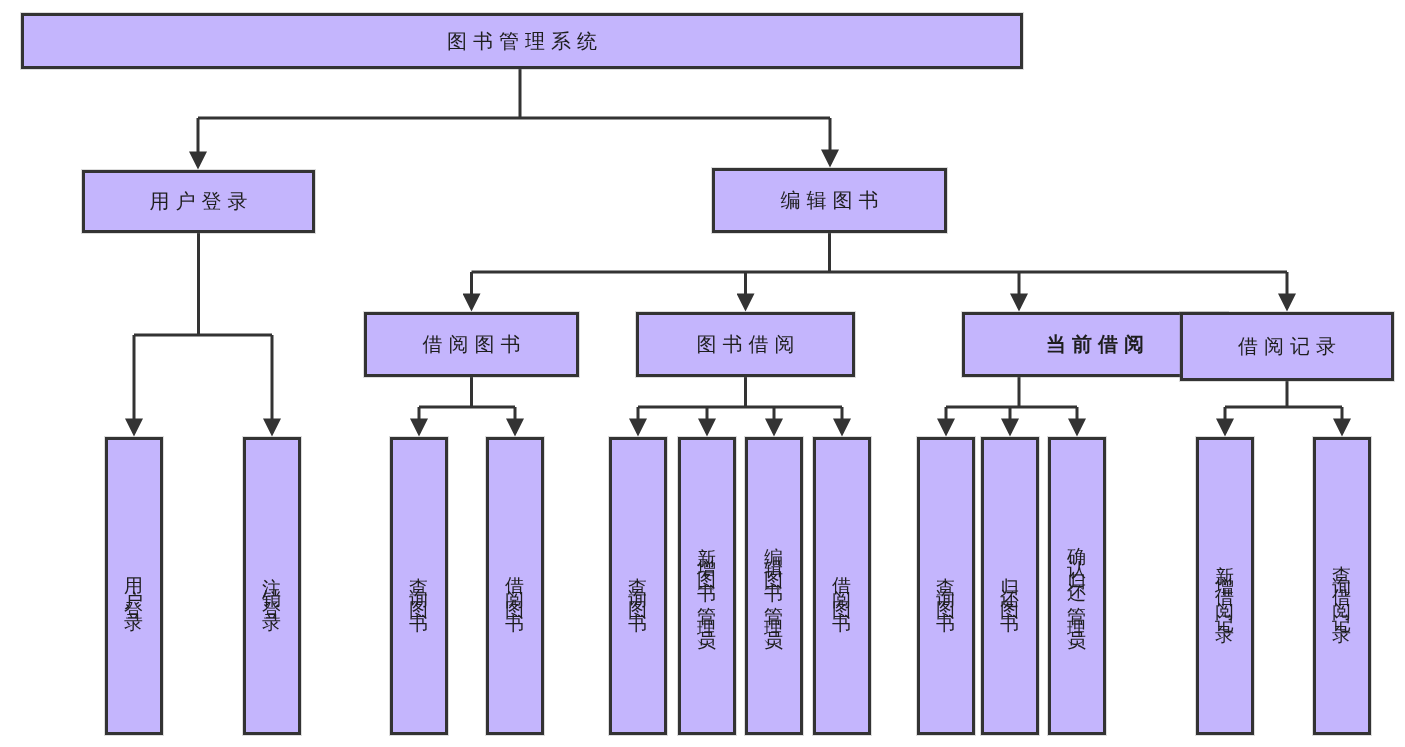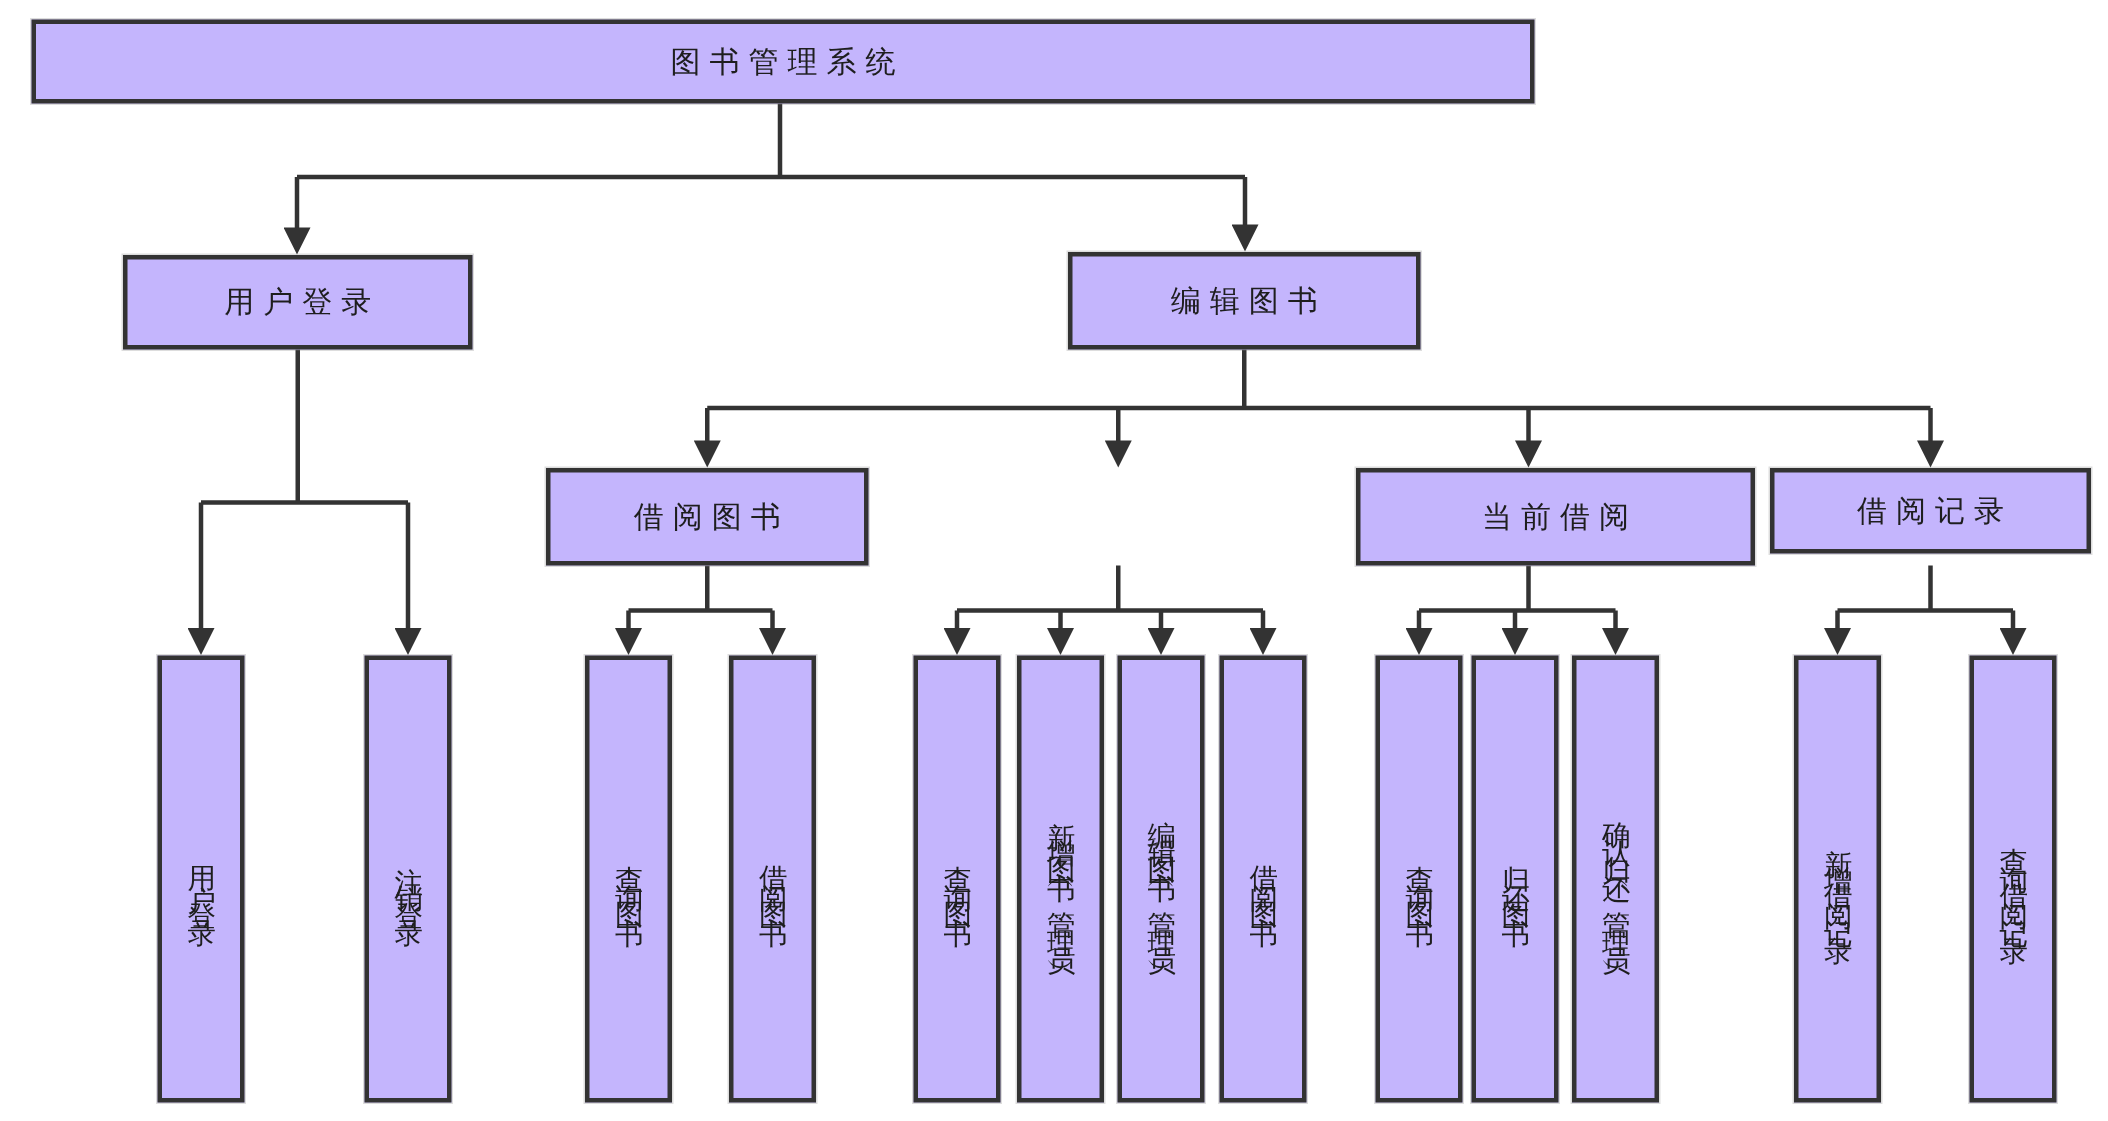--- a/index.html
+++ b/index.html
@@ -104,22 +104,23 @@
     <line class="wire" x1="1225" y1="407" x2="1225" y2="433" marker-end="url(#arrow)"></line>
     <line class="wire" x1="1342" y1="407" x2="1342" y2="433" marker-end="url(#arrow)"></line>
   </svg>
 
   <div class="box h-box" style="left:21px; top:13px; width:1002px; height:56px;">图书管理系统</div>
 
   <div class="box h-box" style="left:82px; top:170px; width:233px; height:63px;">用户登录</div>
   <div class="box h-box" style="left:712px; top:168px; width:235px; height:65px;">编辑图书</div>
 
   <div class="box h-box" style="left:364px; top:312px; width:215px; height:65px;">借阅图书</div>
-  <div class="box h-box" style="left:904px; top:312px; width:266px; height:65px;">当前借阅</div>
-  <div class="box h-box" style="left:1180px; top:312px; width:214px; height:57px;">借阅记录</div>
+  <div class="box h-box" style="left:636px; top:312px; width:219px; height:65px;">图书借阅</div>
+  <div class="box h-box" style="left:962px; top:312px; width:266px; height:65px;font-weight:bold;">当前借阅</div>
+  <div class="box h-box" style="left:1180px; top:312px; width:214px; height:69px;">借阅记录</div>
 
   <div class="box v-box" style="left:105px; top:437px; width:58px; height:298px;">用户登录</div>
   <div class="box v-box" style="left:243px; top:437px; width:58px; height:298px;">注销登录</div>
 
   <div class="box v-box" style="left:390px; top:437px; width:58px; height:298px;">查询图书</div>
   <div class="box v-box" style="left:486px; top:437px; width:58px; height:298px;">借阅图书</div>
 
   <div class="box v-box" style="left:609px; top:437px; width:58px; height:298px;">查询图书</div>
   <div class="box v-box" style="left:678px; top:437px; width:58px; height:298px;">新增图书（管理员）</div>
   <div class="box v-box" style="left:745px; top:437px; width:58px; height:298px;">编辑图书（管理员）</div>

